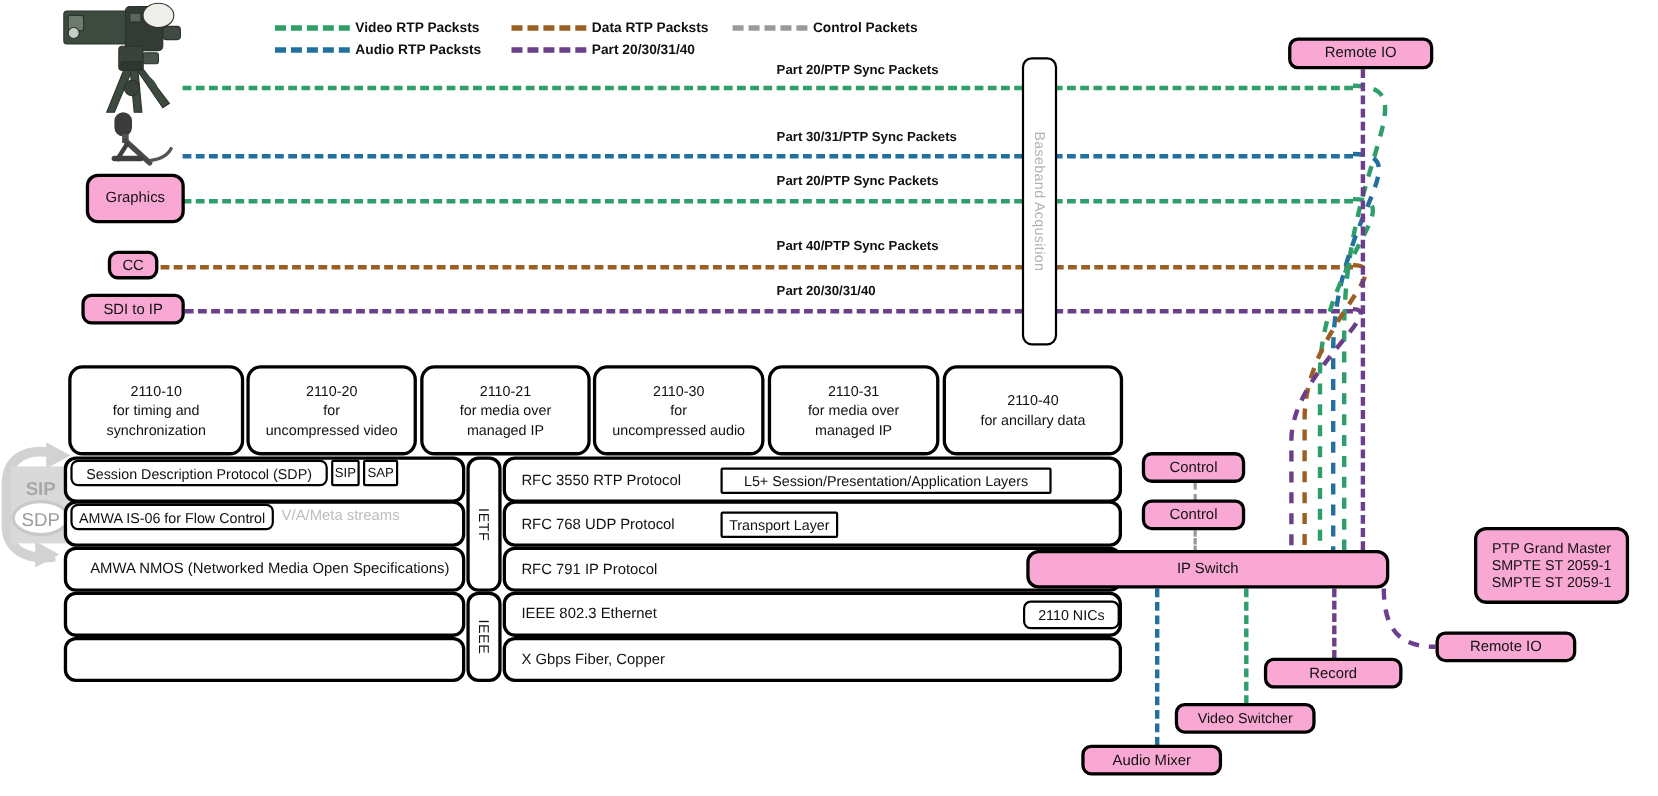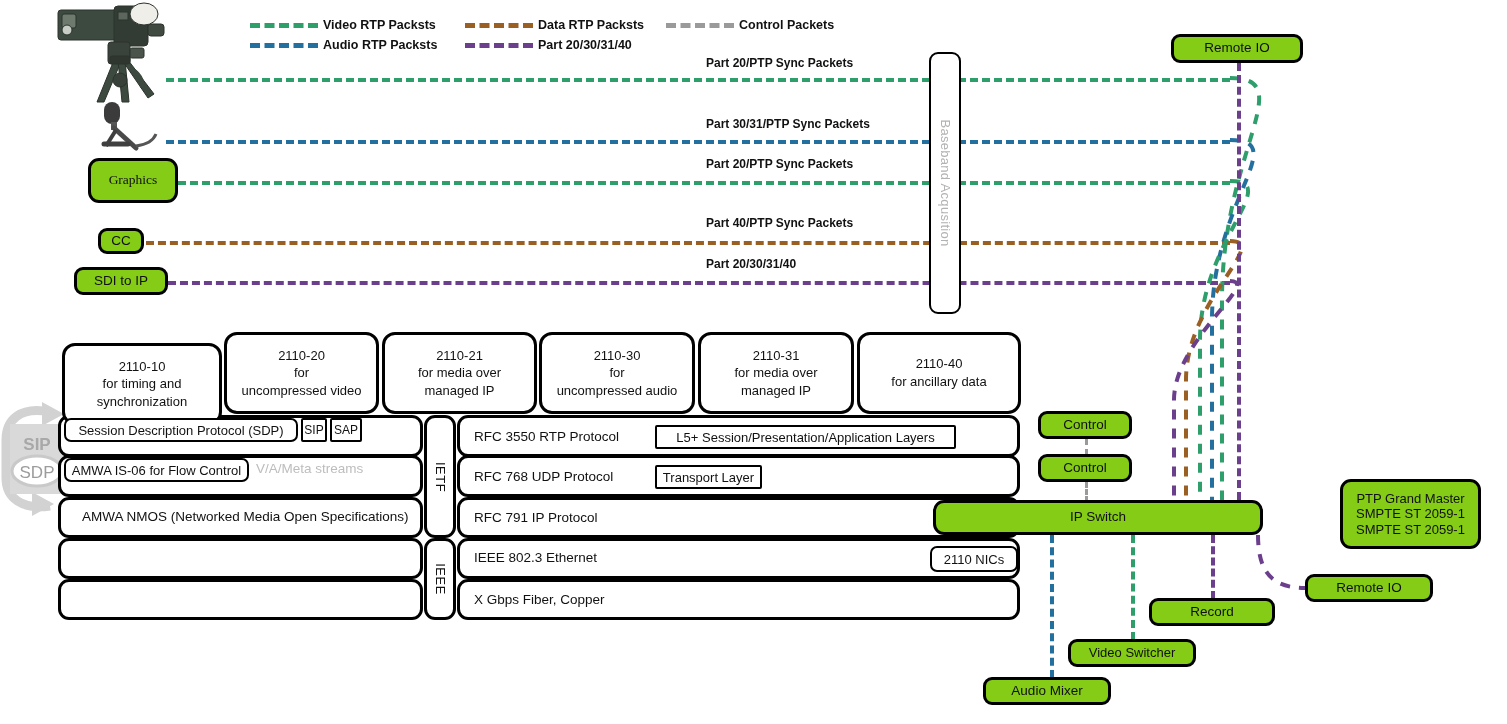--- a/index.html
+++ b/index.html
@@ -3,21 +3,21 @@
 <meta charset="utf-8">
 <style>
   html,body{margin:0;padding:0;background:#ffffff;}
   body{font-family:"Liberation Sans","DejaVu Sans",sans-serif;}
   #stage{position:relative;width:1507px;height:724px;background:#fff;overflow:hidden;}
 
   
   .box{
     position:absolute;
     box-sizing:border-box;
-    background:#84cc16;
+    background:#f9a8d4;
     border:3.5px solid #000;
     border-radius:11px;
     display:flex;
     align-items:center;
     justify-content:center;
     text-align:center;
     color:#111;
     line-height:1.2;
     z-index:6;
   }
@@ -146,21 +146,21 @@
     <g>
       <rect x="12" y="2" width="16" height="22" rx="8" fill="#3b3b3b"></rect>
       <rect x="19" y="22" width="6" height="8" fill="#555"></rect>
       <path d="M22 28 L44 48" stroke="#4a4a4a" stroke-width="5" stroke-linecap="round"></path>
       <path d="M12 44 L36 44" stroke="#3f3f3f" stroke-width="5" stroke-linecap="round"></path>
       <path d="M24 30 L14 46" stroke="#3f3f3f" stroke-width="4"></path>
       <path d="M44 46 Q60 44 64 34" stroke="#555" stroke-width="3" fill="none"></path>
     </g>
   </svg>
 
-  <div class="box" style="left:88px;top:158px;width:90px;height:45px;font-size:13.5px;font-family:Liberation Serif, serif;">
+  <div class="box" style="left:78px;top:158px;width:90px;height:45px;font-size:13.5px;">
     <span>Graphics</span>
   </div>
   <div class="box thin" style="left:98px;top:228px;width:46px;height:26px;font-size:13.5px;">
     <span>CC</span>
   </div>
   <div class="box thin" style="left:74px;top:267px;width:94px;height:28px;font-size:13.5px;">
     <span>SDI to IP</span>
   </div>
 
   <div class="hline" style="left:166px;top:78px;width:1064px;border-color:#2e9e6b;"></div>
@@ -188,21 +188,21 @@
       <path d="M1230 281 C1262 281 1174 340 1174 400 L1174 500" stroke="#6c3f8d"></path>
       <path d="M1258 535 C1258 572 1272 588 1305 588" stroke="#6c3f8d"></path>
     </g>
   </svg>
 
   <div class="box thin" style="left:1171px;top:34px;width:132px;height:29px;font-size:13.5px;">
     <span>Remote IO</span>
   </div>
   <div class="vline" style="left:1237px;top:63px;height:437px;border-color:#6c3f8d;"></div>
 
-  <div class="partcard" style="left:62px;top:332px;width:160px;height:82px;margin-top:11px;">
+  <div class="partcard" style="left:62px;top:332px;width:160px;height:82px;">
     <span>2110-10</span>
     <span>for timing and</span>
     <span>synchronization</span>
   </div>
   <div class="partcard" style="left:224px;top:332px;width:155px;height:82px;">
     <span>2110-20</span>
     <span>for</span>
     <span>uncompressed video</span>
   </div>
   <div class="partcard" style="left:382px;top:332px;width:155px;height:82px;">

